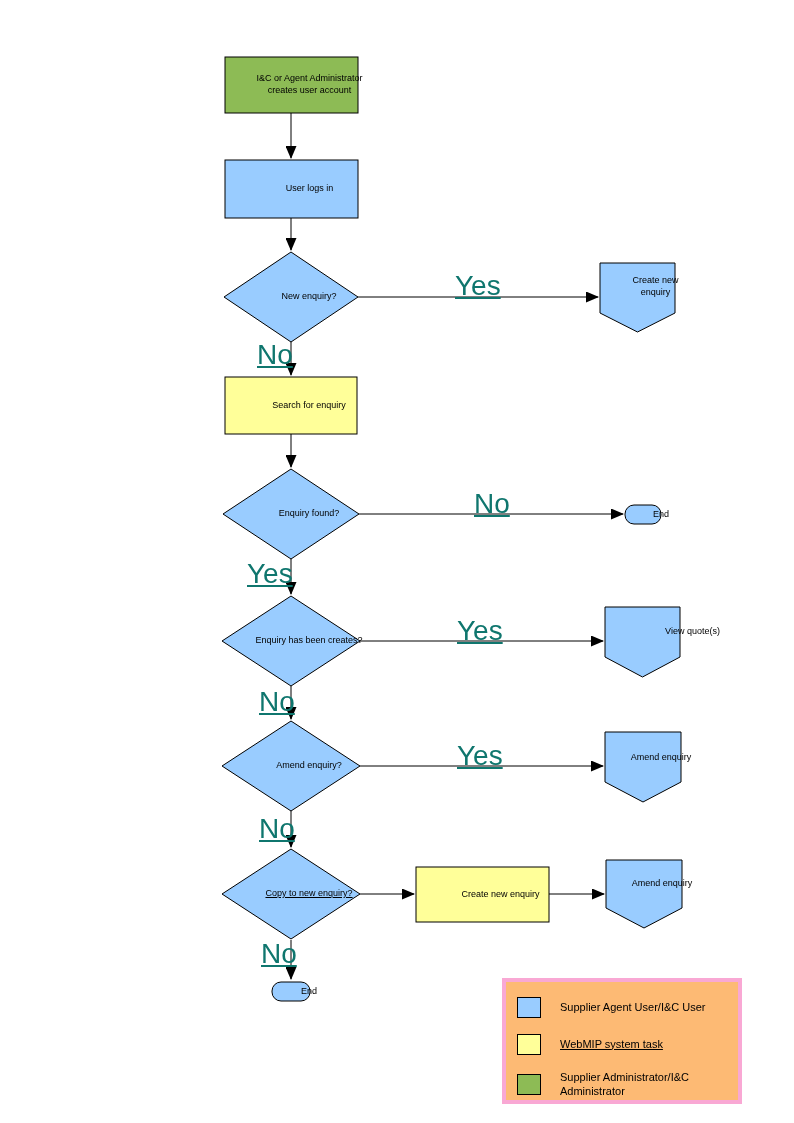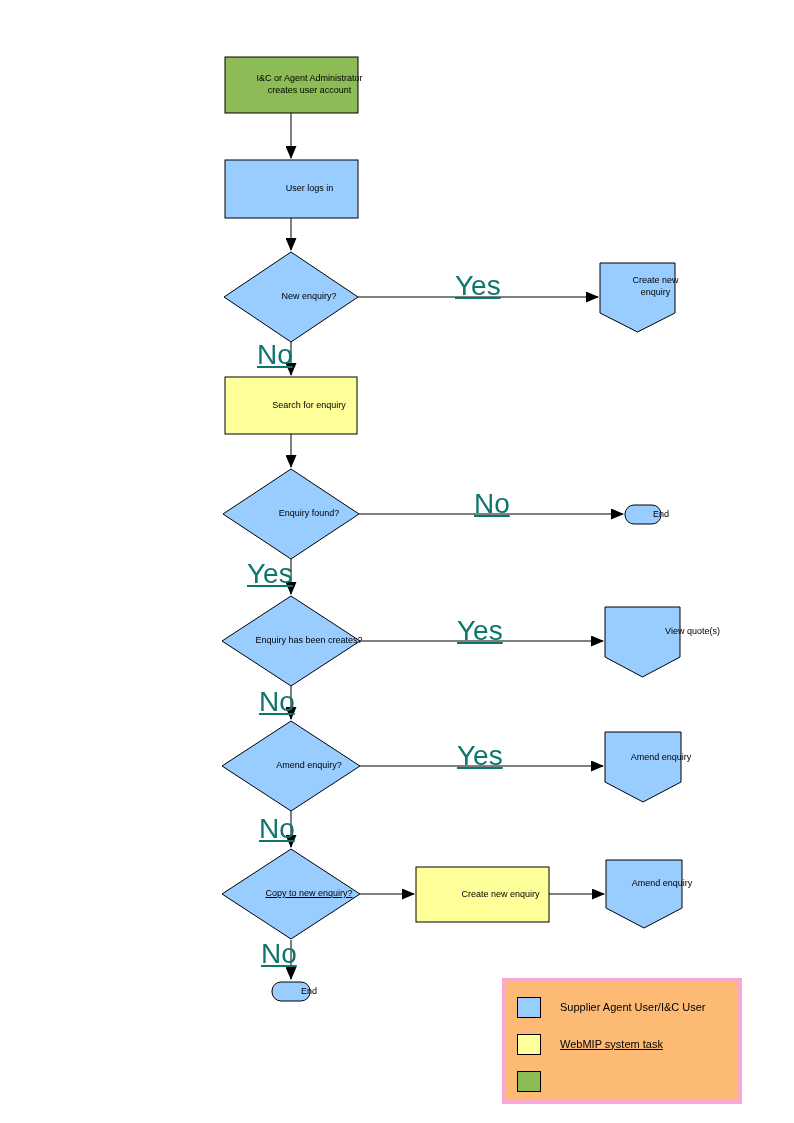--- a/index.html
+++ b/index.html
@@ -142,16 +142,17 @@
     <div class="legend-row" style="top:15px;">
       <span class="swatch sw-user"></span>
       <span class="legend-text">Supplier Agent User/I&amp;C User</span>
     </div>
     <div class="legend-row" style="top:52px;text-decoration:underline;">
       <span class="swatch sw-system"></span>
       <span class="legend-text">WebMIP system task</span>
     </div>
     <div class="legend-row" style="top:89px;">
       <span class="swatch sw-admin"></span>
+      <span class="legend-text">Supplier Administrator/I&amp;C Administrator</span>
     </div>
   </div>
 
 </div>
 
 </body></html>

